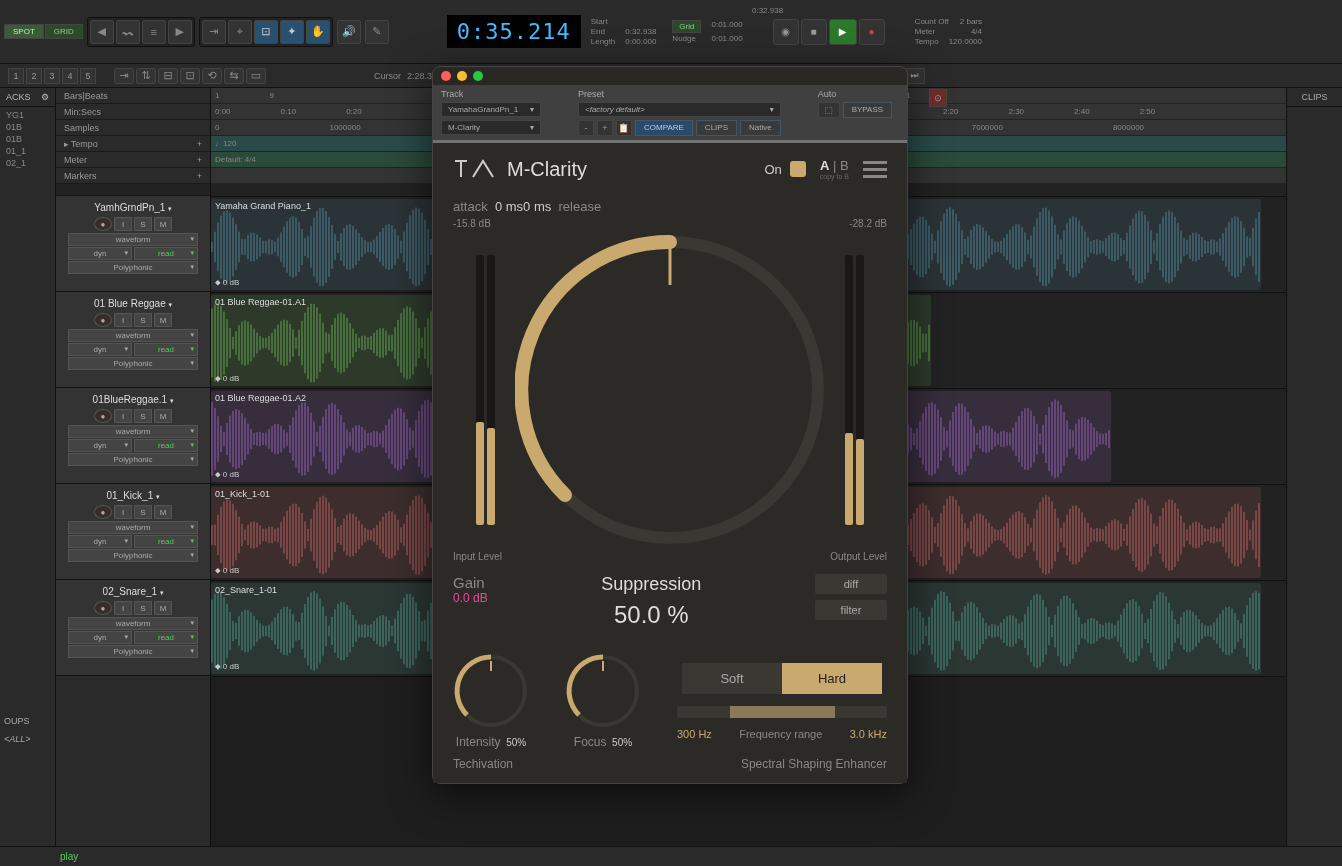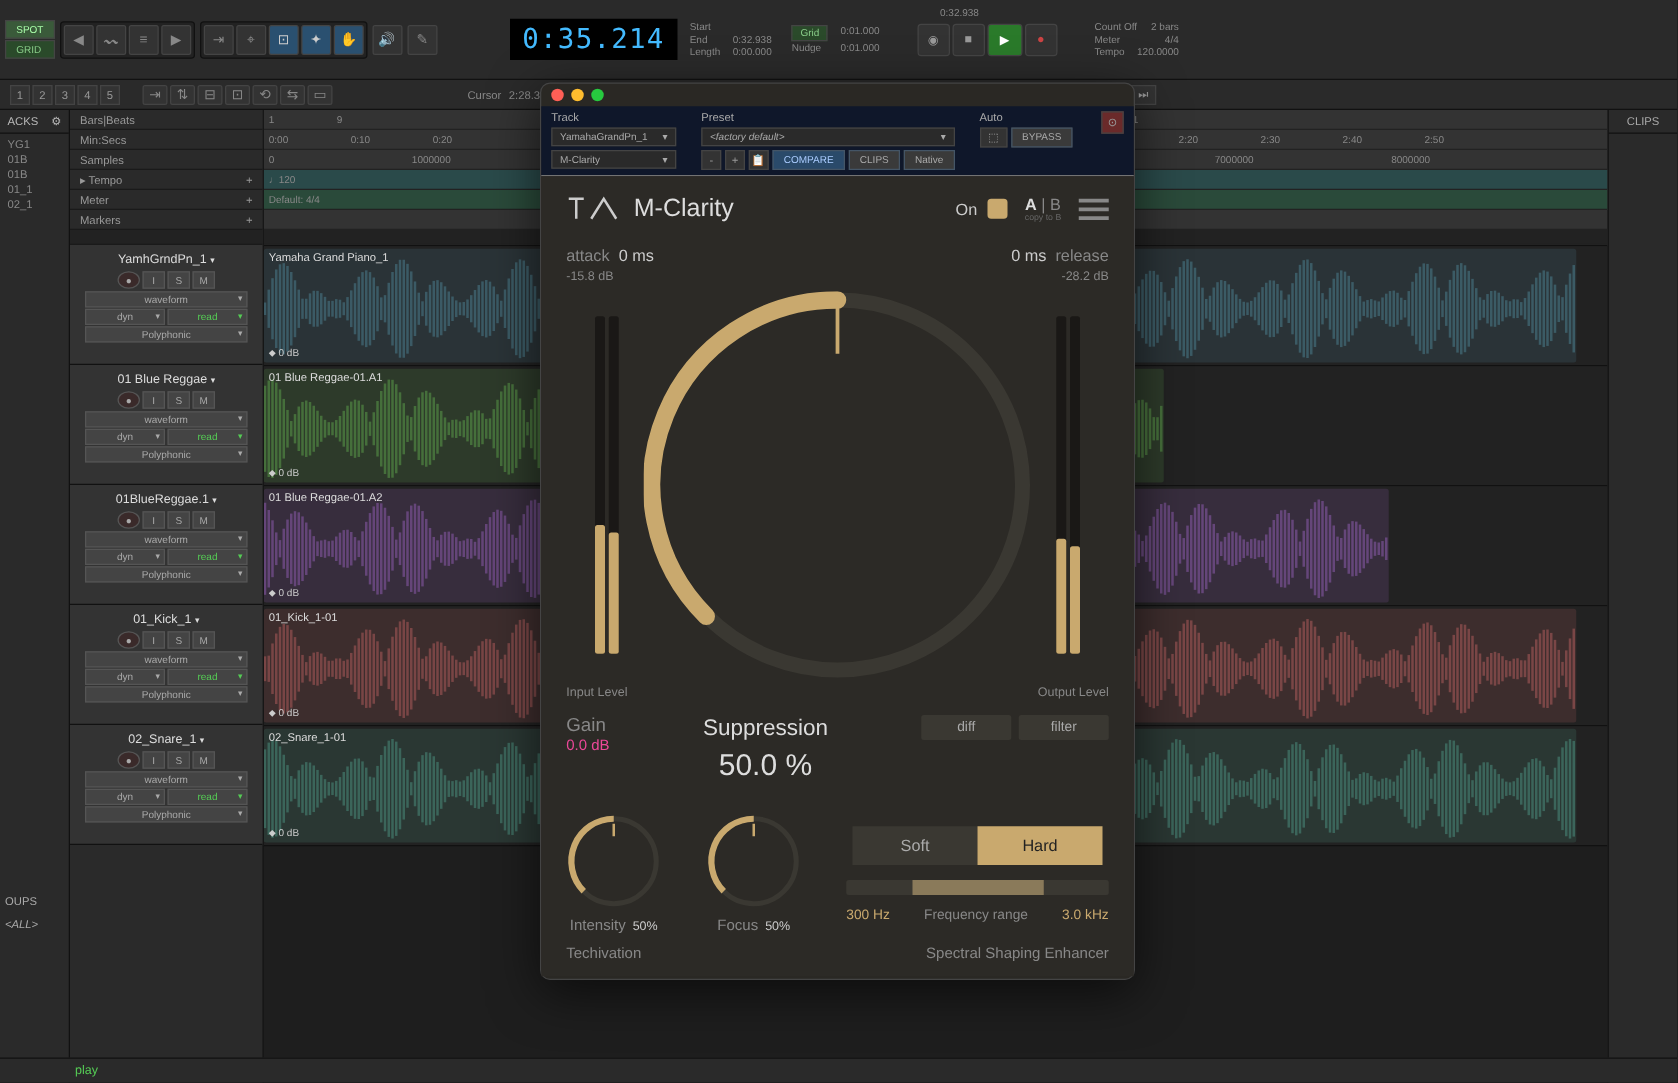--- a/index.html
+++ b/index.html
@@ -1,21 +1,21 @@
 <!DOCTYPE html>
 <html><head>
 <meta charset="utf-8">
 <style>
 *{margin:0;padding:0;box-sizing:border-box;font-family:Helvetica,Arial,sans-serif;user-select:none}
 body{background:#1a1a1a;width:1342px;height:866px;overflow:hidden;position:relative;color:#aaa;font-size:10px}
 .top-bar{height:64px;background:#2a2a2a;display:flex;align-items:center;padding:0 4px;gap:4px;border-bottom:1px solid #111}
 .tool-group{display:flex;gap:2px;padding:2px;background:#222;border:1px solid #111;border-radius:3px}
 .tool-btn{width:24px;height:24px;background:#333;border:1px solid #444;border-radius:2px;display:flex;align-items:center;justify-content:center;color:#888;font-size:11px}
 .tool-btn.active{background:#2a5070;color:#ccc}
-.mode-btns{display:flex;flex-direction:column;gap:1px}
+.mode-btns{display:flex;flex-direction:row;gap:1px}
 .mode-btn{background:#333;padding:2px 8px;font-size:8px;color:#999;border:1px solid #444}
 .mode-btn.spot{background:#3a5a3a;color:#afa}
 .mode-btn.grid{background:#2a4a2a;color:#8c8}
 .timecode{background:#000;padding:4px 10px;color:#4bf;font-family:monospace;font-size:22px;font-weight:300;letter-spacing:1px;display:flex;align-items:center}
 .top-info{display:flex;flex-direction:column;font-size:8px;color:#888;padding:0 6px;gap:1px}
 .top-info-row{display:flex;justify-content:space-between;gap:10px}
 .transport{display:flex;gap:2px}
 .transport-btn{width:26px;height:26px;background:#333;border:1px solid #444;border-radius:3px;display:flex;align-items:center;justify-content:center;color:#999}
 .play-btn{background:#2a7a2a;color:#fff;width:28px}
 .rec-btn{color:#c44}
@@ -46,51 +46,51 @@
 .wave-track{height:96px;border-bottom:1px solid #111;position:relative;background:#222}
 .clip{position:absolute;top:2px;bottom:2px;border-radius:2px;overflow:hidden}
 .clip-label{position:absolute;top:2px;left:4px;font-size:9px;color:#ddd;z-index:2}
 .clip-level{position:absolute;bottom:2px;left:4px;font-size:8px;color:#ccc}
 .waveform{position:absolute;inset:0;opacity:0.7}
 .clips-panel{width:56px;background:#2a2a2a;border-left:1px solid #111}
 .clips-header{padding:4px;font-size:9px;text-align:center;border-bottom:1px solid #111}
 .plugin-window{position:absolute;left:432px;top:66px;width:476px;height:718px;background:#2a2824;border:1px solid #444;border-radius:8px;box-shadow:0 10px 40px rgba(0,0,0,0.6);z-index:100}
 .plugin-titlebar{height:18px;display:flex;align-items:center;padding:0 8px;gap:6px}
 .tb-dot{width:10px;height:10px;border-radius:50%}
-.plugin-header{background:#0f172a;padding:4px 8px;display:flex;gap:20px;font-size:9px;color:#aaa;border-bottom:1px solid #737373}
+.plugin-header{background:#404040;padding:4px 8px;display:flex;gap:37px;font-size:9px;color:#aaa;border-bottom:3px solid #737373}
 .plugin-header-col{display:flex;flex-direction:column;gap:3px}
 .ph-select{background:#2a2a2a;padding:2px 6px;border:1px solid #444;font-size:8px;min-width:100px;display:flex;justify-content:space-between}
 .ph-btn{background:#2a4a6a;color:#acf;padding:2px 8px;font-size:8px;border:1px solid #456}
 .ph-btn.safe{background:#3a3a3a;color:#aaa}
 .plugin-body{padding:14px 20px;background:#2c2a26;height:640px;position:relative}
 .plugin-top-row{display:flex;justify-content:space-between;align-items:center;margin-bottom:18px}
 .plugin-logo{display:flex;align-items:center;gap:10px}
 .plugin-name{font-size:20px;color:#ddd;font-weight:300}
 .plugin-on{display:flex;align-items:center;gap:8px;font-size:13px;color:#ccc}
 .toggle{width:16px;height:16px;background:#c9a96e;border-radius:3px}
 .ab-sel{font-size:13px;color:#888}
 .ab-sel .active{color:#ddd;font-weight:bold}
 .ab-copy{font-size:7px;color:#666}
 .hamburger{width:24px;display:flex;flex-direction:column;gap:4px}
 .hamburger div{height:3px;background:#888}
-.attack-release{display:flex;justify-content:space-between;font-size:13px;color:#888;margin-bottom:4px}
+.attack-release{display:flex;justify-content:flex-start;font-size:13px;color:#888;margin-bottom:4px}
 .ar-val{color:#ccc}
 .levels-row{display:flex;justify-content:space-between;font-size:10px;color:#888;margin-bottom:6px}
 .main-display{display:flex;align-items:center;justify-content:center;gap:20px;height:310px;position:relative}
 .level-meter{width:8px;height:270px;background:#1a1816;border-radius:2px;position:relative}
 .level-fill{position:absolute;bottom:0;left:0;right:0;background:#c9a96e;border-radius:2px}
 .big-arc{width:310px;height:310px;position:relative}
 .level-labels{display:flex;justify-content:space-between;font-size:10px;color:#888;margin-top:6px}
 .gain-row{display:flex;justify-content:space-between;align-items:flex-start;margin-top:12px}
 .gain-label{font-size:15px;color:#888}
 .gain-val{font-size:12px;color:#ec4899}
 .suppression{text-align:center}
 .supp-label{font-size:18px;color:#ddd}
 .supp-val{font-size:24px;color:#ddd;margin-top:6px}
-.diff-filter{display:flex;flex-direction:row;gap:6px}
+.diff-filter{display:flex;flex-direction:column;gap:6px}
 .df-btn{width:72px;padding:4px;background:#3a3832;font-size:11px;color:#aaa;text-align:center;border-radius:2px}
 .knobs-row{display:flex;justify-content:space-between;align-items:center;margin-top:24px}
 .knob-group{display:flex;flex-direction:column;align-items:center;gap:6px}
 .knob{width:76px;height:76px;position:relative}
 .knob-label{font-size:12px;color:#888}
 .knob-val{color:#ccc}
 .soft-hard{display:flex;gap:0}
 .sh-btn{width:100px;padding:8px;font-size:13px;text-align:center}
 .sh-soft{background:#3a3832;color:#aaa}
 .sh-hard{background:#c9a96e;color:#222}

